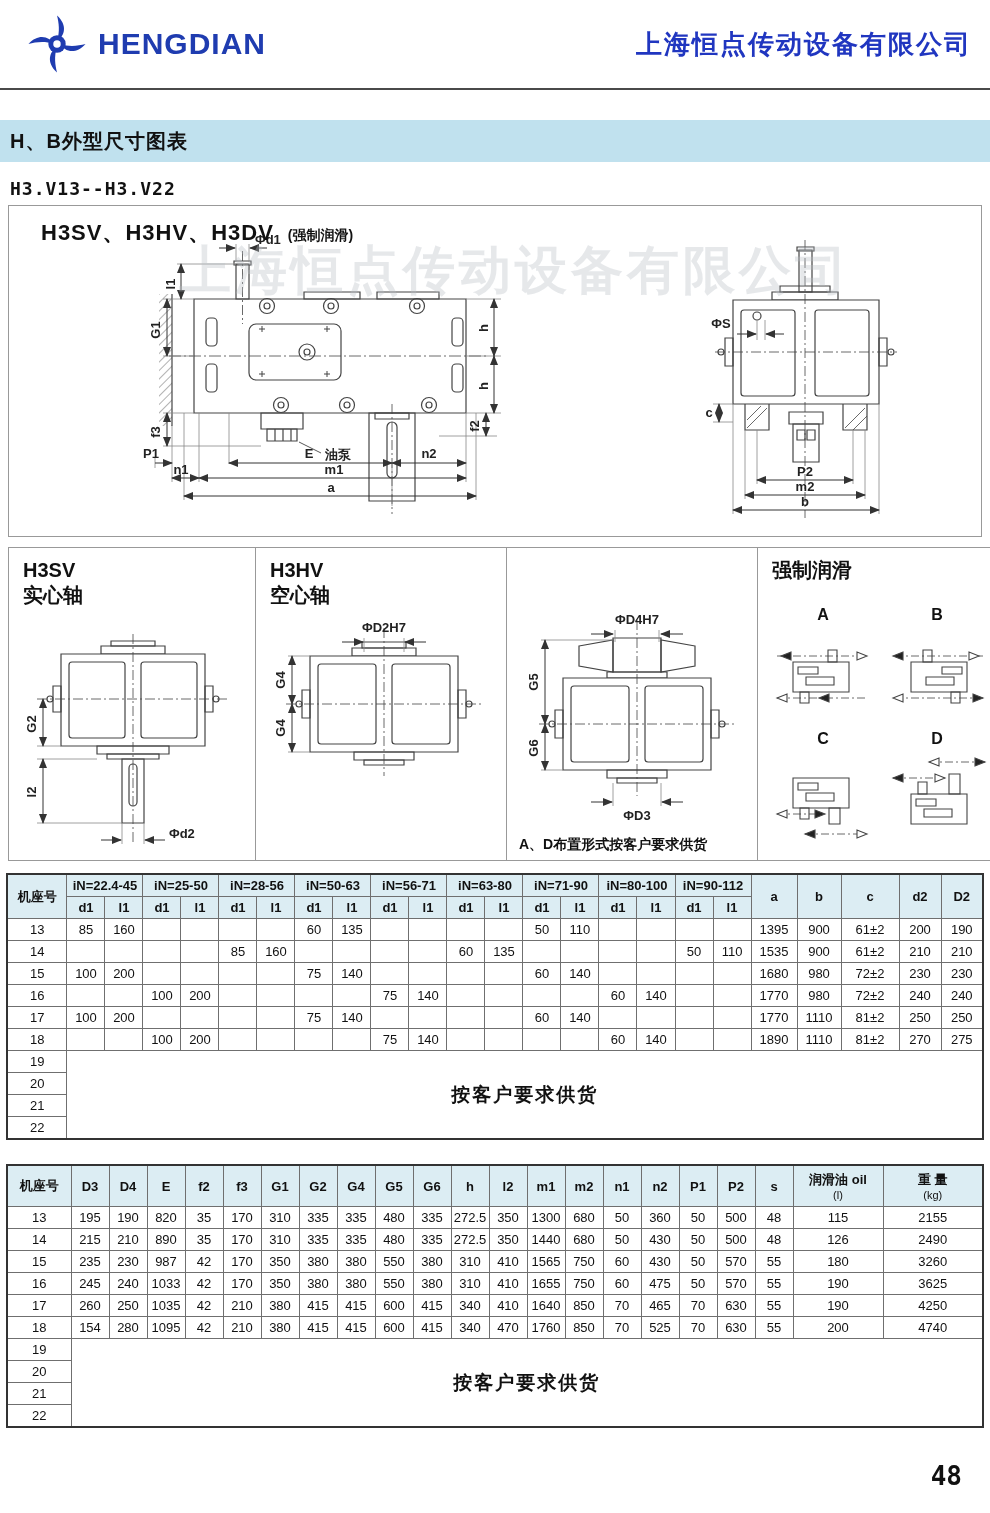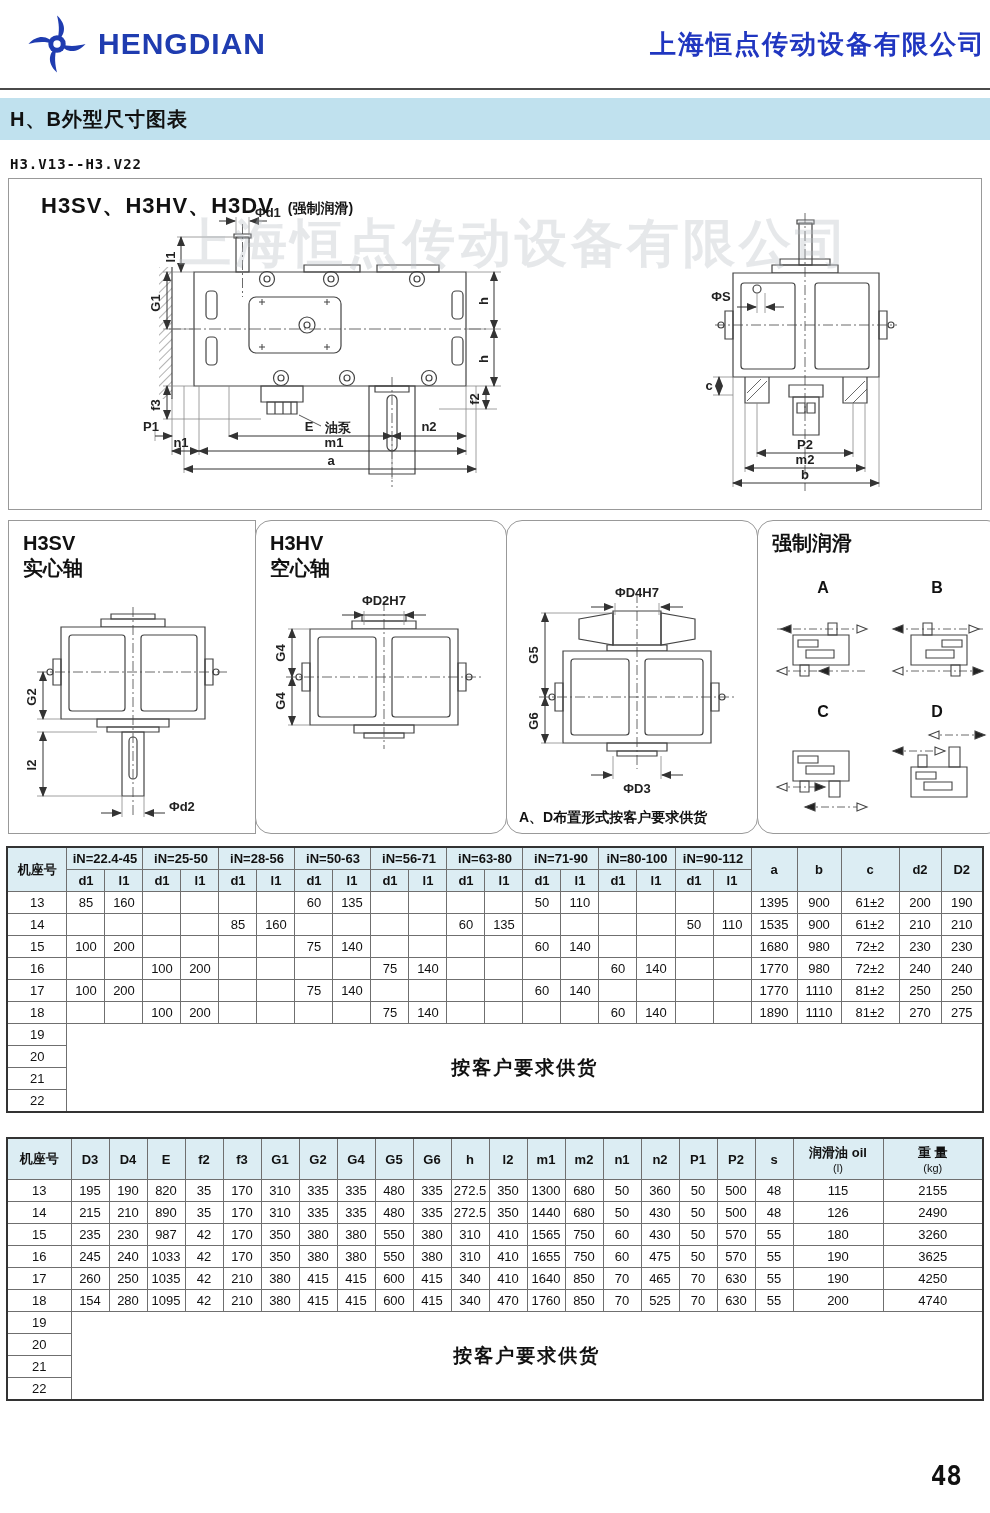--- a/index.html
+++ b/index.html
@@ -3,42 +3,42 @@
 <meta charset="utf-8">
 <style>
   html,body{margin:0;padding:0;}
   body{
     width:990px;height:1513px;background:#ffffff;
     font-family:"Liberation Sans","DejaVu Sans",sans-serif;
     color:#111;position:relative;overflow:hidden;
   }
   
   .hdr{height:88px;display:flex;align-items:center;justify-content:space-between;
-       padding:0 4px 0 26px;border-bottom:2px solid #4a4a4a;}
+       padding:0 18px 0 26px;border-bottom:2px solid #4a4a4a;}
   .brand{display:flex;align-items:center;gap:10px;}
   .brand-name{font-size:30px;font-weight:bold;color:#1f3cb0;letter-spacing:1px;}
   .company{font-size:26px;font-weight:bold;color:#2036c0;letter-spacing:2px;}
   
-  .banner{background:#c0e1ee;margin-top:8px;height:42px;display:flex;align-items:center;}
+  .banner{background:#c0e1ee;margin-top:30px;height:42px;display:flex;align-items:center;}
   .banner span{font-size:20px;font-weight:bold;padding-left:10px;letter-spacing:1px;}
   .model-range{font-family:"DejaVu Sans Mono","Liberation Mono",monospace;
-    font-size:14px;font-weight:bold;margin:16px 0 6px 10px;letter-spacing:1px;}
+    font-size:18px;font-weight:bold;margin:16px 0 6px 10px;letter-spacing:1px;}
   
   .drawbox{position:relative;margin:0 8px;border:1px solid #999;height:330px;background:#fff;}
   .draw-title{position:absolute;left:32px;top:12px;font-size:22px;font-weight:bold;letter-spacing:1px;}
   .draw-sub{font-size:14px;font-weight:bold;margin-left:14px;letter-spacing:0;}
   .watermark{position:absolute;left:170px;top:30px;font-size:52px;font-weight:bold;
     color:#b9bfc6;opacity:.35;white-space:nowrap;letter-spacing:4px;pointer-events:none;}
   svg text{font-family:"Liberation Sans","DejaVu Sans",sans-serif;font-size:14px;fill:#222;font-weight:bold;}
   svg .dim{font-size:13px;font-weight:bold;}
   svg line,svg rect,svg path,svg polygon,svg circle{vector-effect:non-scaling-stroke;}
   
   .panels{display:flex;margin:10px 8px 0 8px;height:314px;}
   .panel{border:1px solid #999;position:relative;background:#fff;flex:0 0 auto;}
-  .panel+.panel{margin-left:-1px;border-radius:16px;}
+  .panel+.panel{margin-left:-1px;}
   .p-title{position:absolute;left:14px;top:10px;font-size:20px;font-weight:bold;line-height:1.25;}
   .p-note{position:absolute;left:12px;bottom:6px;font-size:14px;font-weight:bold;}
   .layout-grid{position:absolute;left:8px;top:58px;width:228px;display:grid;
     grid-template-columns:1fr 1fr;row-gap:6px;}
   .layout-item{text-align:center;}
   .layout-letter{font-size:16px;font-weight:bold;}
   
   table{border-collapse:collapse;table-layout:fixed;width:976px;margin:0 auto;
     font-size:13px;border:2px solid #333;}
   th,td{border:1px solid #6f6f6f;text-align:center;padding:0;height:21px;

